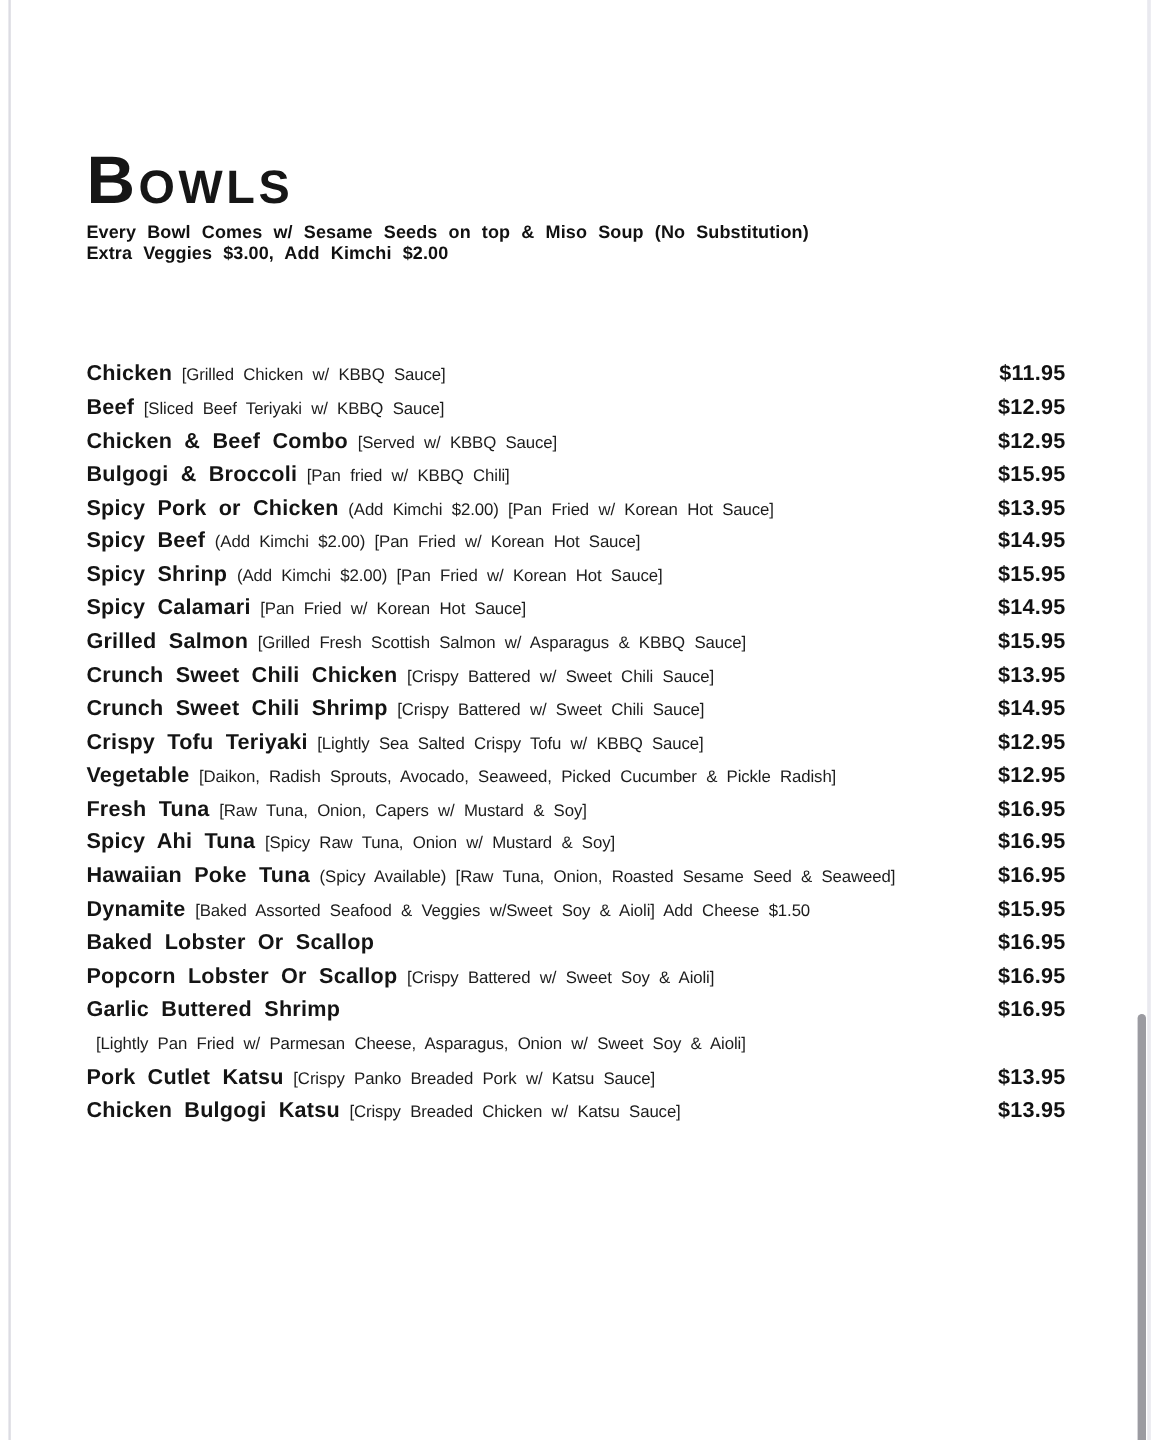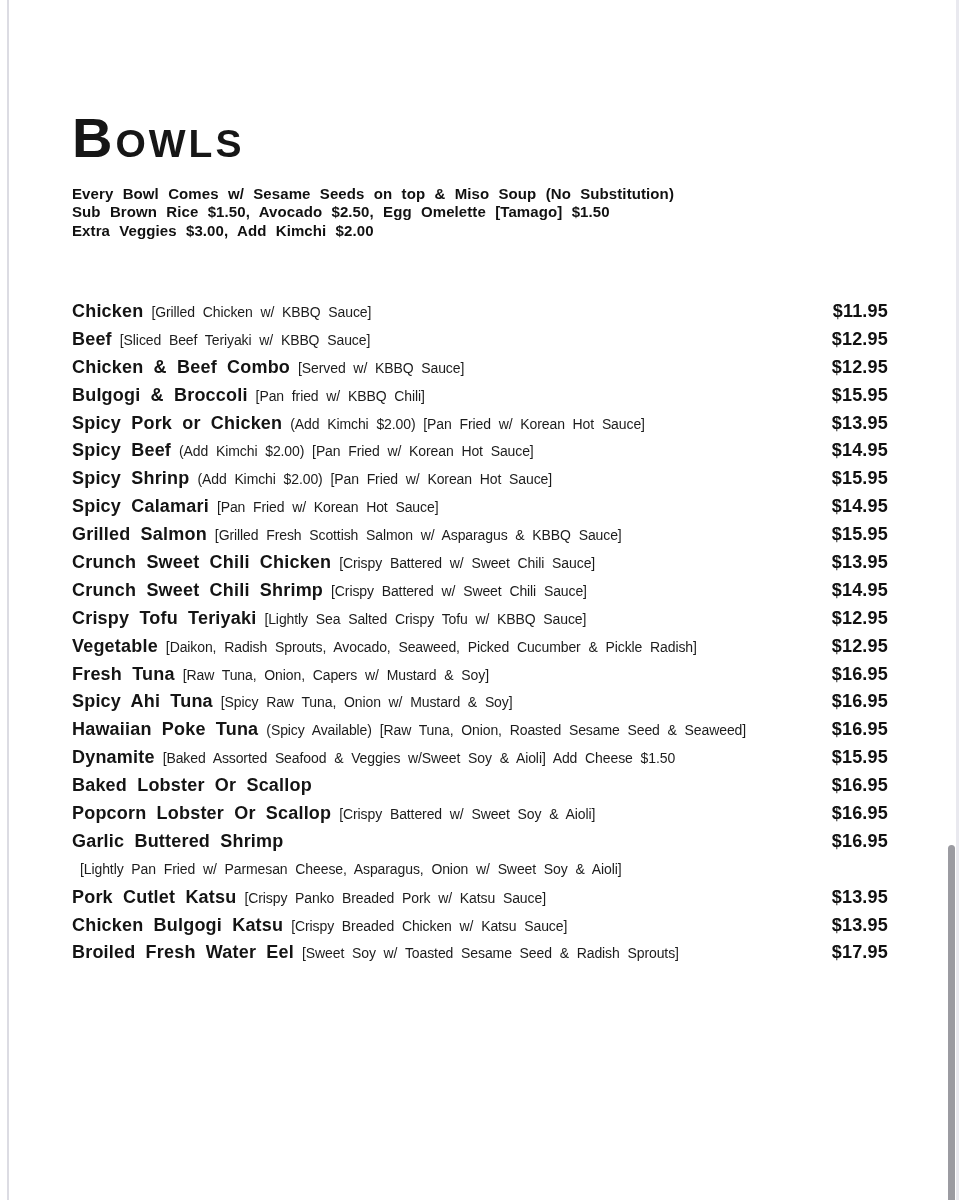--- a/index.html
+++ b/index.html
@@ -32,21 +32,21 @@
     background: #9b9ba1;
     border-radius: 4px 4px 0 0;
   }
   .content {
     position: absolute;
     left: 72px; top: 0;
     width: 816px; height: 1200px;
   }
   .title {
     position: absolute;
-    left: 0; top: 104px;
+    left: 0; top: 116px;
     font-size: 39px;
     line-height: 1.2;
     font-weight: 700;
     letter-spacing: 3px;
     text-transform: uppercase;
     color: #161616;
   }
   .title::first-letter {
     font-size: 56px;
   }
@@ -114,21 +114,20 @@
 <div class="page">
   <div class="left-edge"></div>
   <div class="right-edge"></div>
   <div class="scroll-thumb"></div>
 
   <div class="content">
     <h1 class="title">Bowls</h1>
 
     <div class="intro">
       <div>Every Bowl Comes w/ Sesame Seeds on top &amp; Miso Soup (No Substitution)</div>
-      <div>Sub Brown Rice $1.50, Avocado $2.50, Egg Omelette [Tamago] $1.50</div>
       <div>Extra Veggies $3.00, Add Kimchi $2.00</div>
     </div>
 
     <div class="items" id="items">
   <div class="row">
     <span class="item-name">Chicken</span><span class="item-desc">[Grilled Chicken w/ KBBQ Sauce]</span>
     <span class="item-price">$11.95</span>
   </div>
 
   <div class="row">
@@ -232,19 +231,15 @@
   <div class="row">
     <span class="item-name">Pork Cutlet Katsu</span><span class="item-desc">[Crispy Panko Breaded Pork w/ Katsu Sauce]</span>
     <span class="item-price">$13.95</span>
   </div>
 
   <div class="row">
     <span class="item-name">Chicken Bulgogi Katsu</span><span class="item-desc">[Crispy Breaded Chicken w/ Katsu Sauce]</span>
     <span class="item-price">$13.95</span>
   </div>
 
-  <div class="row">
-    <span class="item-name">Broiled Fresh Water Eel</span><span class="item-desc">[Sweet Soy w/ Toasted Sesame Seed &amp; Radish Sprouts]</span>
-    <span class="item-price">$17.95</span>
-  </div>
 </div>
   </div>
 </div>
 
 </body></html>

